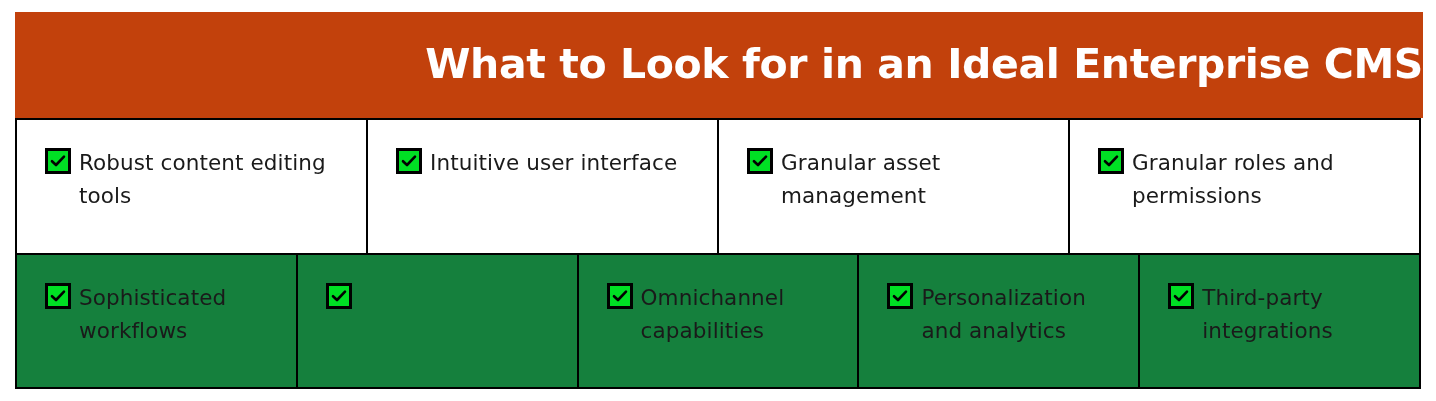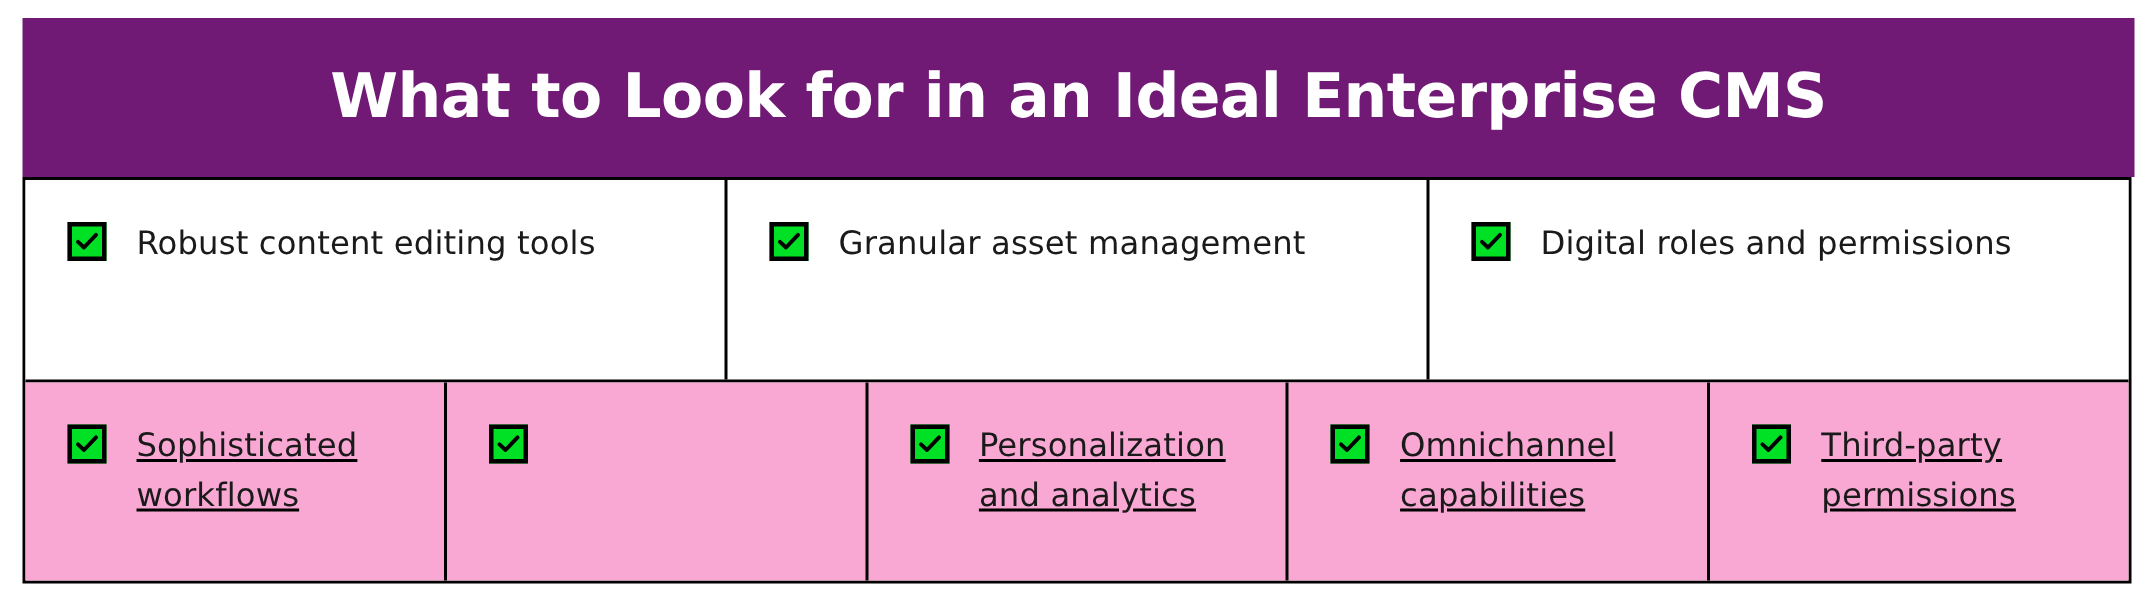--- a/index.html
+++ b/index.html
@@ -24,24 +24,24 @@
     box-sizing: border-box;
   }
 
   
   .banner {
     position: absolute;
     left: 0;
     top: 0;
     width: 1408px;
     height: 106px;
-    background: #701a75;
+    background: #c2410c;
     display: flex;
     align-items: center;
-    justify-content: center;
+    justify-content: flex-end;
     box-sizing: border-box;
   }
   .banner-title {
     color: #ffffff;
     font-size: 41px;
     font-weight: 700;
     letter-spacing: -0.4px;
     line-height: 1.1;
     text-align: center;
     white-space: nowrap;
@@ -65,33 +65,32 @@
     display: flex;
     flex: 1 1 0;
     min-height: 0;
     box-sizing: border-box;
   }
   .grid-row.row-0 {
     background: #ffffff;
     border-bottom: 2px solid #000000;
   }
   .grid-row.row-1 {
-    background: #f9a8d4;
-    text-decoration: underline;
+    background: #15803d;
   }
 
   .cell {
     flex: 1 1 0;
     min-width: 0;
     box-sizing: border-box;
     border-right: 2px solid #000000;
     padding: 26px 16px 4px 28px;
     display: flex;
     align-items: flex-start;
-    gap: 20px;
+    gap: 8px;
   }
   .cell:last-child {
     border-right: none;
   }
 
   
   .checkbox-icon {
     flex: 0 0 auto;
     width: 26px;
     height: 26px;
@@ -136,38 +135,46 @@
 
       <div class="cell">
         <span class="checkbox-icon">
           <svg viewBox="0 0 20 20" aria-hidden="true">
             <path d="M4 10.2 L8 14 L16 5.6" fill="none" stroke="#000000" stroke-width="2.6" stroke-linecap="round" stroke-linejoin="round"></path>
           </svg>
         </span>
         <span class="cell-label">Robust content editing tools</span>
       </div>
 
+      <div class="cell">
+        <span class="checkbox-icon">
+          <svg viewBox="0 0 20 20" aria-hidden="true">
+            <path d="M4 10.2 L8 14 L16 5.6" fill="none" stroke="#000000" stroke-width="2.6" stroke-linecap="round" stroke-linejoin="round"></path>
+          </svg>
+        </span>
+        <span class="cell-label">Intuitive user interface</span>
+      </div>
 
 
       <div class="cell">
         <span class="checkbox-icon">
           <svg viewBox="0 0 20 20" aria-hidden="true">
             <path d="M4 10.2 L8 14 L16 5.6" fill="none" stroke="#000000" stroke-width="2.6" stroke-linecap="round" stroke-linejoin="round"></path>
           </svg>
         </span>
         <span class="cell-label">Granular asset management</span>
       </div>
 
       <div class="cell">
         <span class="checkbox-icon">
           <svg viewBox="0 0 20 20" aria-hidden="true">
             <path d="M4 10.2 L8 14 L16 5.6" fill="none" stroke="#000000" stroke-width="2.6" stroke-linecap="round" stroke-linejoin="round"></path>
           </svg>
         </span>
-        <span class="cell-label">Digital roles and permissions</span>
+        <span class="cell-label">Granular roles and permissions</span>
       </div>
 
     </div>
 
     <div class="grid-row row-1">
 
       <div class="cell">
         <span class="checkbox-icon">
           <svg viewBox="0 0 20 20" aria-hidden="true">
             <path d="M4 10.2 L8 14 L16 5.6" fill="none" stroke="#000000" stroke-width="2.6" stroke-linecap="round" stroke-linejoin="round"></path>
@@ -183,37 +190,37 @@
           </svg>
         </span>
       </div>
 
       <div class="cell">
         <span class="checkbox-icon">
           <svg viewBox="0 0 20 20" aria-hidden="true">
             <path d="M4 10.2 L8 14 L16 5.6" fill="none" stroke="#000000" stroke-width="2.6" stroke-linecap="round" stroke-linejoin="round"></path>
           </svg>
         </span>
+        <span class="cell-label">Omnichannel capabilities</span>
+      </div>
+
+      <div class="cell">
+        <span class="checkbox-icon">
+          <svg viewBox="0 0 20 20" aria-hidden="true">
+            <path d="M4 10.2 L8 14 L16 5.6" fill="none" stroke="#000000" stroke-width="2.6" stroke-linecap="round" stroke-linejoin="round"></path>
+          </svg>
+        </span>
         <span class="cell-label">Personalization and analytics</span>
       </div>
 
       <div class="cell">
         <span class="checkbox-icon">
           <svg viewBox="0 0 20 20" aria-hidden="true">
             <path d="M4 10.2 L8 14 L16 5.6" fill="none" stroke="#000000" stroke-width="2.6" stroke-linecap="round" stroke-linejoin="round"></path>
           </svg>
         </span>
-        <span class="cell-label">Omnichannel capabilities</span>
-      </div>
-
-      <div class="cell">
-        <span class="checkbox-icon">
-          <svg viewBox="0 0 20 20" aria-hidden="true">
-            <path d="M4 10.2 L8 14 L16 5.6" fill="none" stroke="#000000" stroke-width="2.6" stroke-linecap="round" stroke-linejoin="round"></path>
-          </svg>
-        </span>
-        <span class="cell-label">Third-party permissions</span>
+        <span class="cell-label">Third-party integrations</span>
       </div>
 
     </div>
 
   </div>
 </div>
 
 </body></html>

